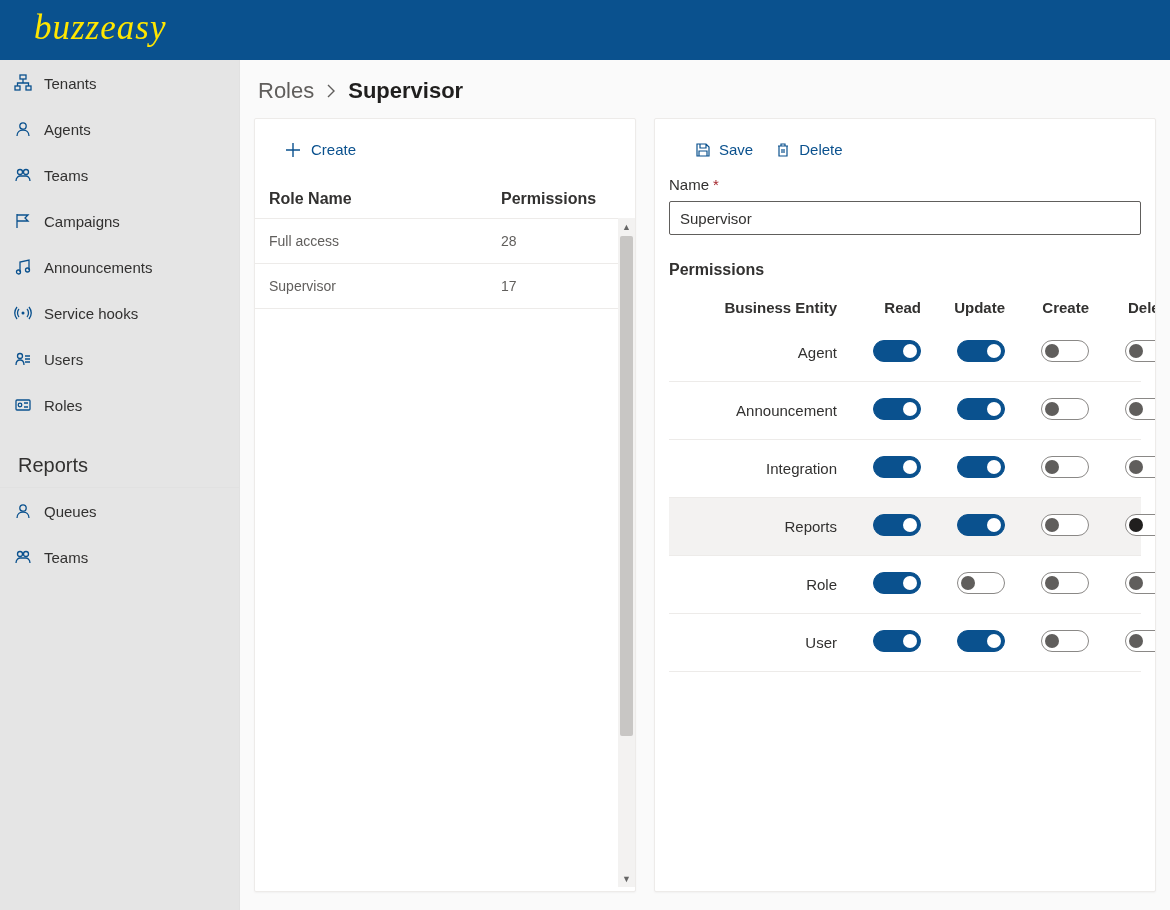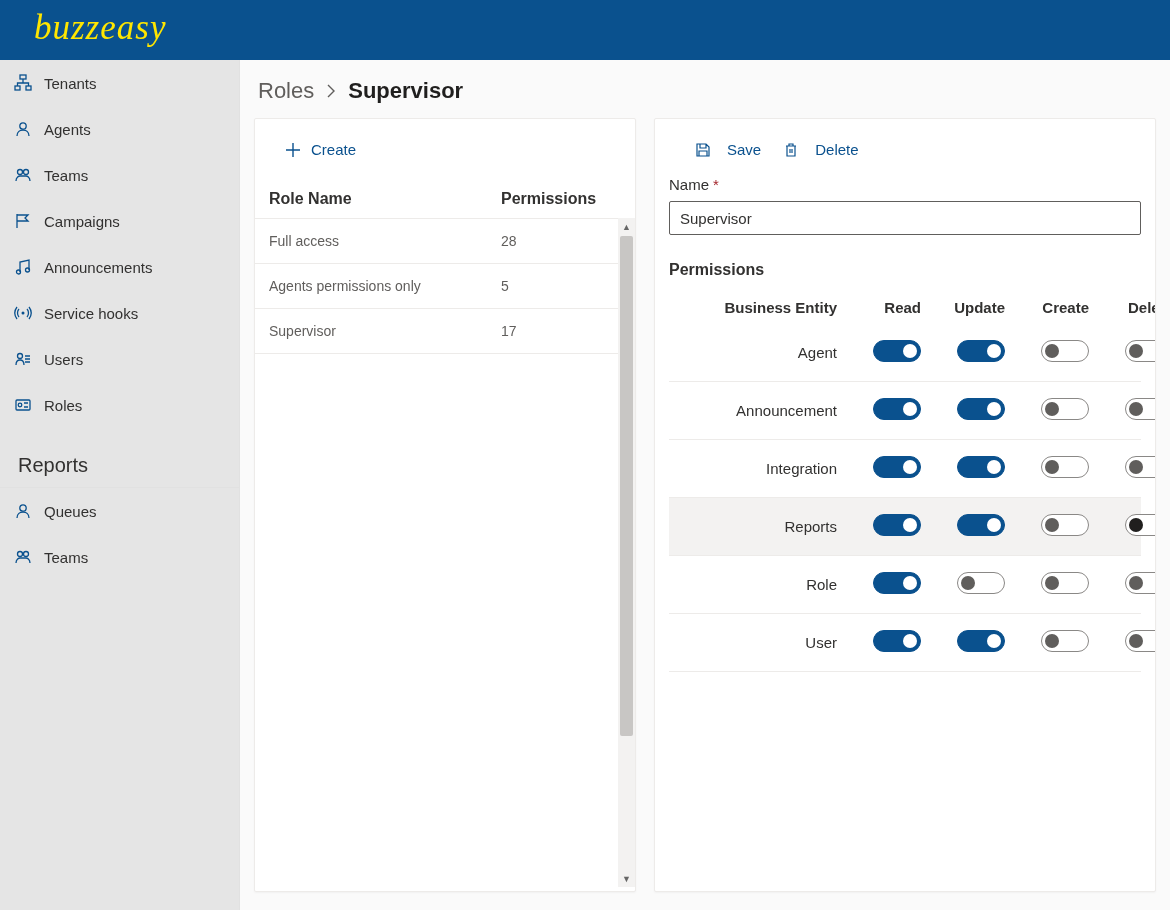--- a/index.html
+++ b/index.html
@@ -171,21 +171,21 @@
   
   .actions-row {
     display:flex;
     gap:22px;
     padding:22px 40px 18px 40px;
     align-items:center;
   }
   .action-btn {
     display:flex;
     align-items:center;
-    gap:16px;
+    gap:8px;
     color:#0a518e;
     font-size:15px;
     cursor:pointer;
   }
   .action-btn .icon { color:#0a518e; }
 
   .form-area {
     padding: 0 14px 10px 14px;
   }
   .field-label {
@@ -406,24 +406,20 @@
         <div class="roles-table">
           <div class="roles-head">
             <div class="col-name">Role Name</div>
             <div class="col-perm">Permissions</div>
           </div>
           <div class="roles-body">
             <div id="roles-rows">
                 <div class="roles-row">
                   <div class="col-name">Full access</div>
                   <div class="col-perm">28</div>
-                </div>
-                <div class="roles-row">
-                  <div class="col-name">Agents permissions only</div>
-                  <div class="col-perm">5</div>
                 </div>
                 <div class="roles-row">
                   <div class="col-name">Supervisor</div>
                   <div class="col-perm">17</div>
                 </div>
               </div>
             <div class="scroll-track">
               <div class="scroll-btn">▲</div>
               <div class="scroll-thumb"></div>
               <div style="flex:1"></div>

